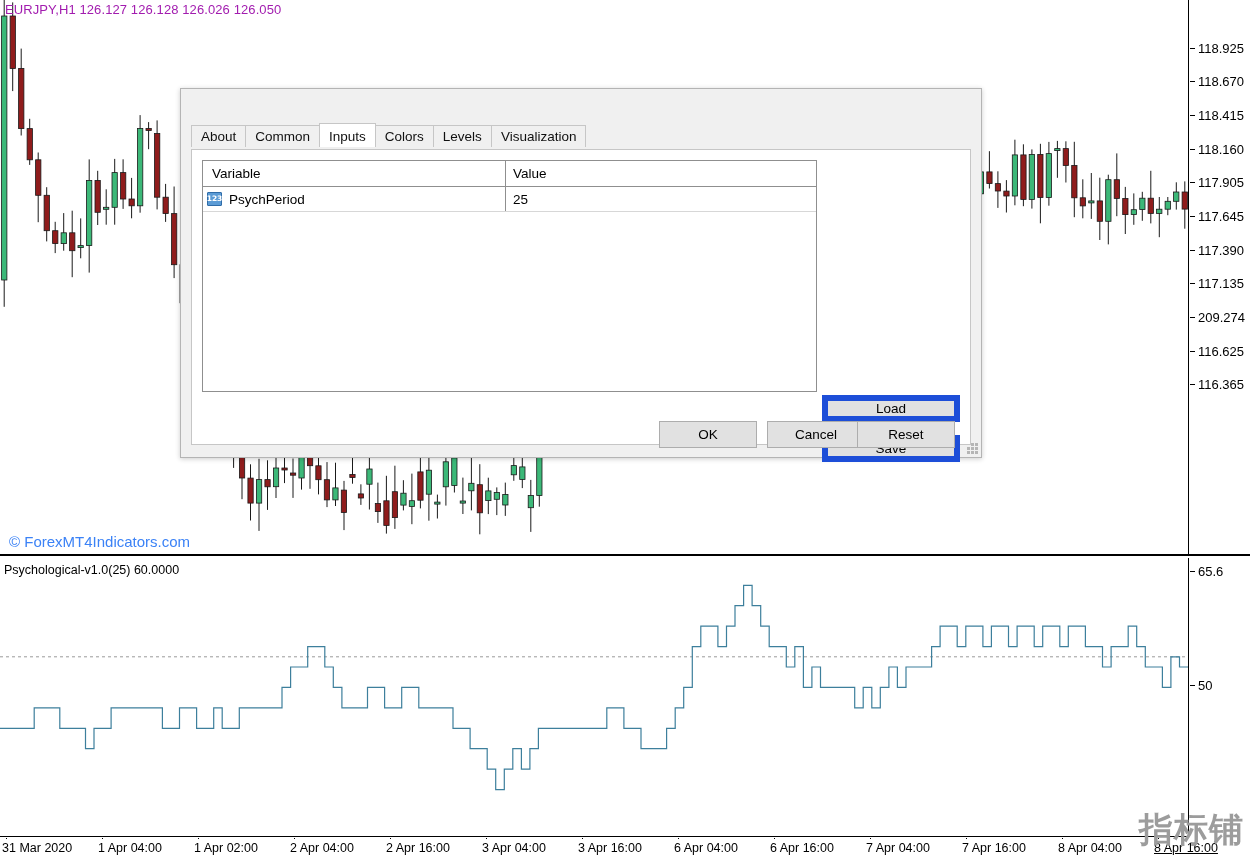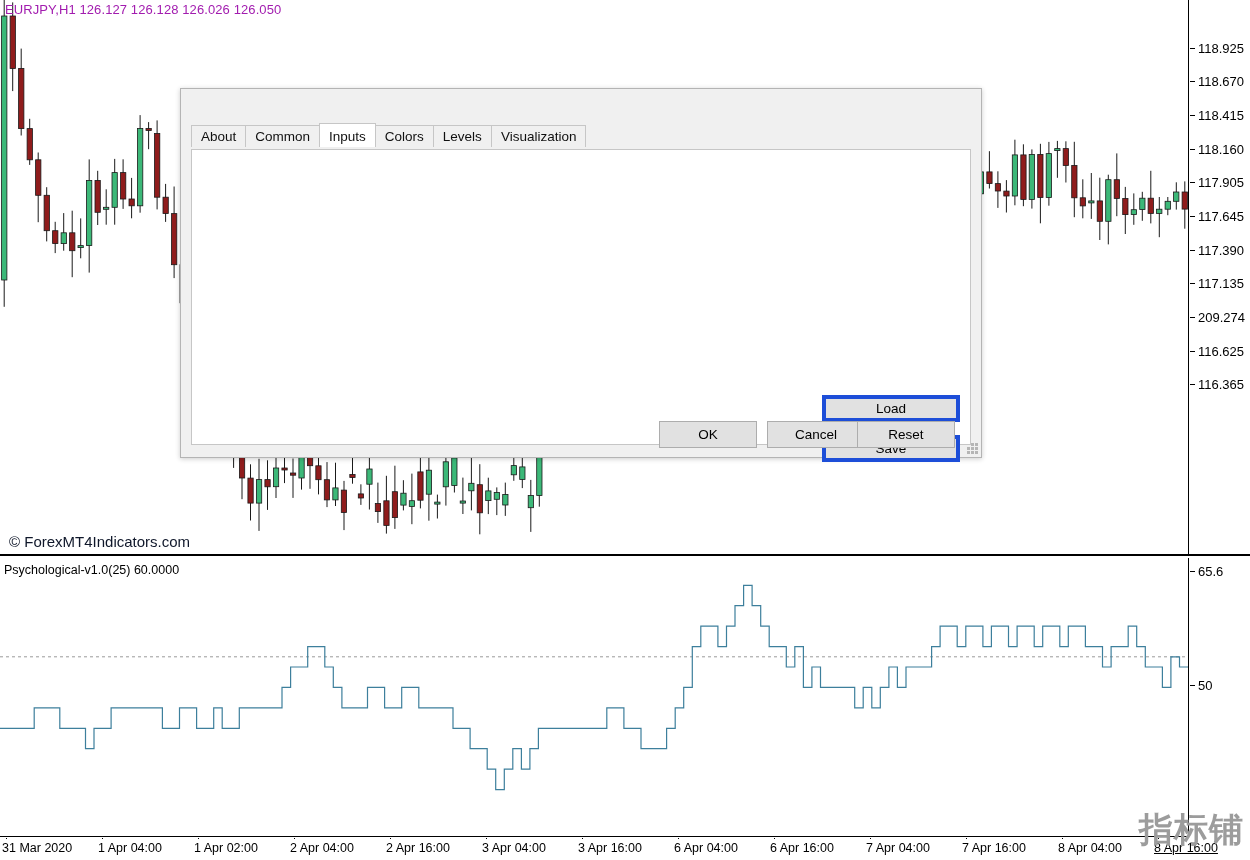--- a/index.html
+++ b/index.html
@@ -40,21 +40,21 @@
     font-size: 13px;
     color: #a21caf;
     white-space: nowrap;
     z-index: 6;
     letter-spacing: 0.1px;
   }
   #price-copyright {
     position: absolute;
     left: 9px; top: 533px;
     font-size: 15px;
-    color: #0f172a;
+    color: #3b82f6;
     white-space: nowrap;
     z-index: 6;
   }
   #price-axis {
     position: absolute;
     left: 1190px; top: 0;
     width: 60px; height: 633px;
     background: #ffffff;
   }
   .price-tick {
@@ -291,21 +291,21 @@
     line-height: 1;
     flex: 0 0 auto;
     box-sizing: border-box;
   }
 
   .side-btn {
     position: absolute;
     right: 10px;
     width: 138px; height: 27px;
     background: #e1e1e1;
-    border: 4px solid #1d4ed8;
+    border: 6px solid #1d4ed8;
     font-size: 13.5px;
     color: #000;
     font-family: "Liberation Sans", sans-serif;
     cursor: default;
     padding: 0;
   }
   #btn-load { top: 245px; }
   #btn-save { top: 285px; }
 
   .bottom-btn {
@@ -707,20 +707,35 @@
         <div class="tab">About</div>
         <div class="tab">Common</div>
         <div class="tab selected">Inputs</div>
         <div class="tab">Colors</div>
         <div class="tab">Levels</div>
         <div class="tab">Visualization</div>
       </div>
 
     <div id="tabpage">
 
+      <div id="param-table">
+        <div class="pt-header">
+          <div class="pt-col-var">Variable</div>
+          <div class="pt-col-val">Value</div>
+        </div>
+        <div id="param-rows">
+            <div class="pt-row">
+              <div class="pt-col-var">
+                <span class="icon-123">123</span>
+                <span>PsychPeriod</span>
+              </div>
+              <div class="pt-col-val">25</div>
+            </div>
+          </div>
+      </div>
 
       <button class="side-btn" id="btn-load">Load</button>
       <button class="side-btn" id="btn-save">Save</button>
     </div>
 
     <button class="bottom-btn" id="btn-ok">OK</button>
     <button class="bottom-btn" id="btn-cancel">Cancel</button>
     <button class="bottom-btn" id="btn-reset">Reset</button>
 
     <div id="resize-grip">

